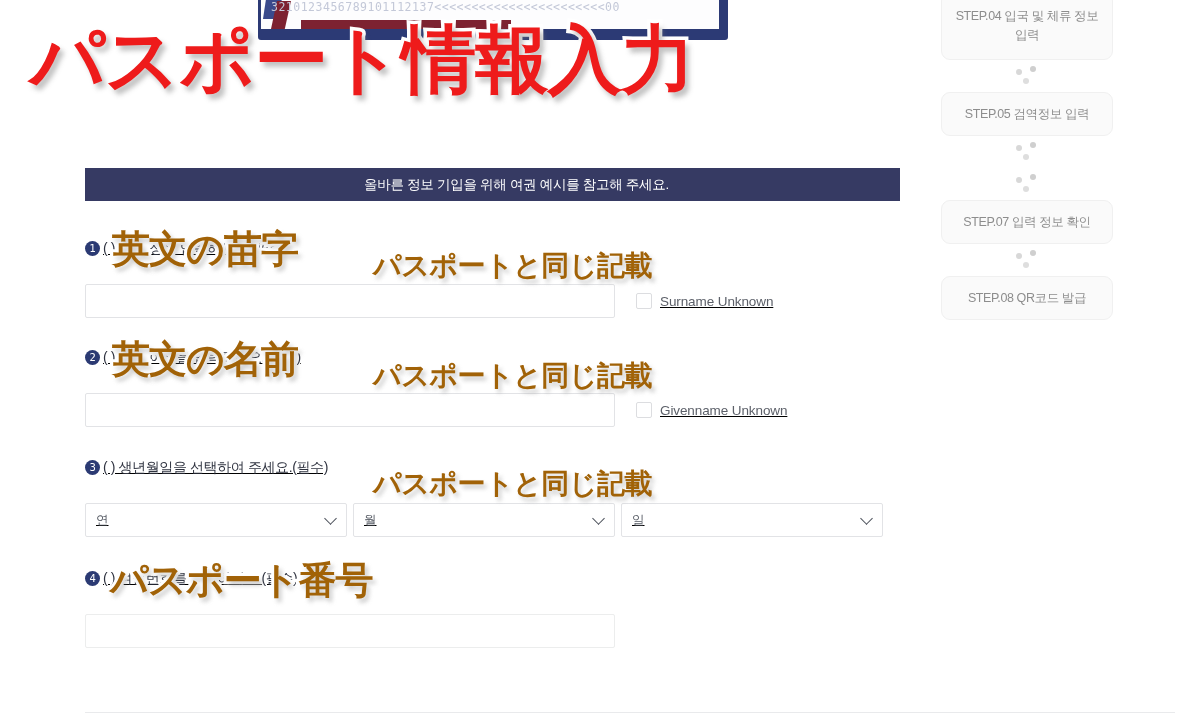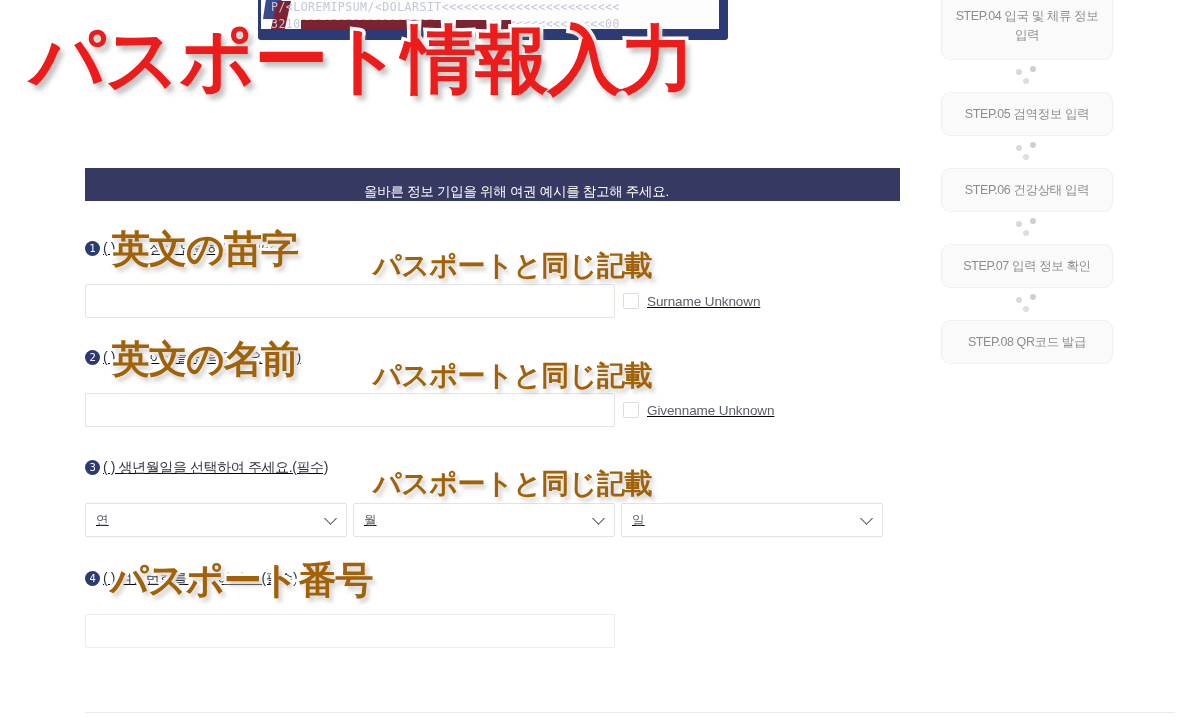--- a/index.html
+++ b/index.html
@@ -94,21 +94,21 @@
   }
 
   .notice-bar {
     position: absolute;
     left: 0; top: 168px;
     width: 815px; height: 33px;
     background: #363a63;
     color: #ffffff;
     font-size: 13.5px;
     display: flex;
-    align-items: flex-end;
+    align-items: center;
     justify-content: center;
     letter-spacing: -.3px;
     padding-left: 48px;
   }
 
   .field { position: absolute; left: 0; width: 815px; text-decoration: underline; }
   .field-label {
     position: relative;
     font-size: 14px;
     color: #2f3340;
@@ -139,21 +139,21 @@
     font-size: 13px;
     color: #333;
     padding: 0 10px;
     outline: none;
     font-family: "Liberation Sans", sans-serif;
   }
   .row { display: flex; align-items: center; }
 
   .chk-wrap {
     display: flex; align-items: flex-end;
-    margin-left: 8px;
+    margin-left: 21px;
   }
   .chk {
     width: 16px; height: 16px;
     border: 1px solid #dcdde0;
     border-radius: 2px;
     background: #fff;
     margin-right: 8px;
     flex: none;
   }
   .chk-label {
@@ -260,21 +260,20 @@
 
 <div id="page">
 
   <div class="passport-img">
     <div class="passport-inner">
       <svg class="pp-chev" viewBox="0 0 46 64">
         <polygon points="6,0 24,0 14,40 0,40" fill="#3a4a8c"></polygon>
         <polygon points="14,22 28,22 20,58 8,50" fill="#7d2231"></polygon>
       </svg>
       <div class="mrz">
-        <div>P/&lt;LOREMIPSUM/&lt;DOLARSIT&lt;&lt;&lt;&lt;&lt;&lt;&lt;&lt;&lt;&lt;&lt;&lt;&lt;&lt;&lt;&lt;&lt;&lt;&lt;&lt;&lt;&lt;&lt;&lt;</div>
         <div>3210123456789101112137&lt;&lt;&lt;&lt;&lt;&lt;&lt;&lt;&lt;&lt;&lt;&lt;&lt;&lt;&lt;&lt;&lt;&lt;&lt;&lt;&lt;&lt;&lt;00</div>
       </div>
       <div class="pp-rightbar"></div>
       <div class="pp-botbar"></div>
       <div class="pp-maroon"></div>
     </div>
   </div>
 
   <div class="overlay-title">パスポート情報入力</div>
 
@@ -362,23 +361,20 @@
         <span></span>
       </div>
     <div class="step">
       <span>STEP.05 검역정보 입력</span>
     </div>
     <div class="dots">
         <span></span>
         <span></span>
         <span></span>
       </div>
-    <div class="step">
-      <span>STEP.06 건강상태 입력</span>
-    </div>
     <div class="dots">
         <span></span>
         <span></span>
         <span></span>
       </div>
     <div class="step">
       <span>STEP.07 입력 정보 확인</span>
     </div>
     <div class="dots">
         <span></span>

